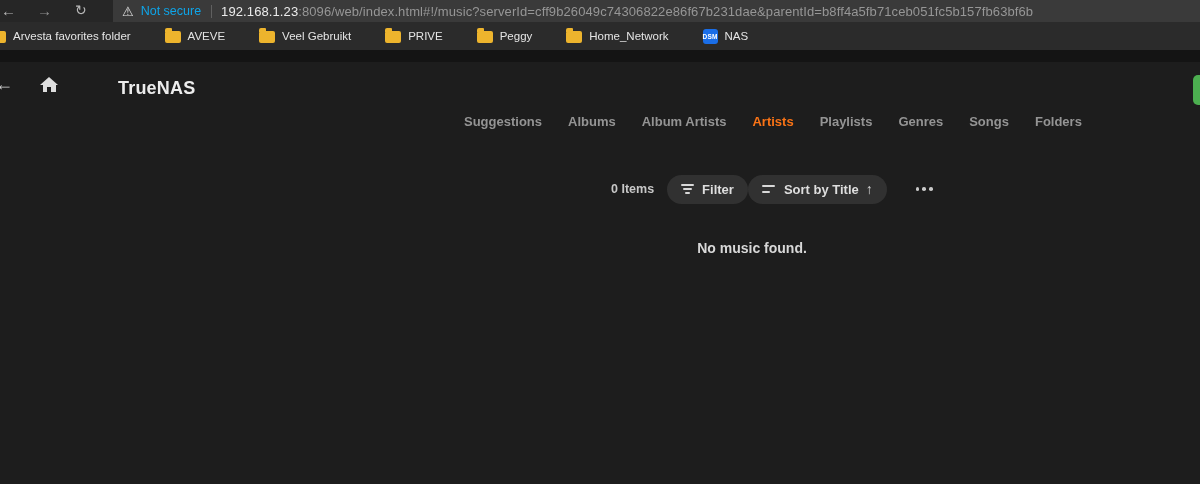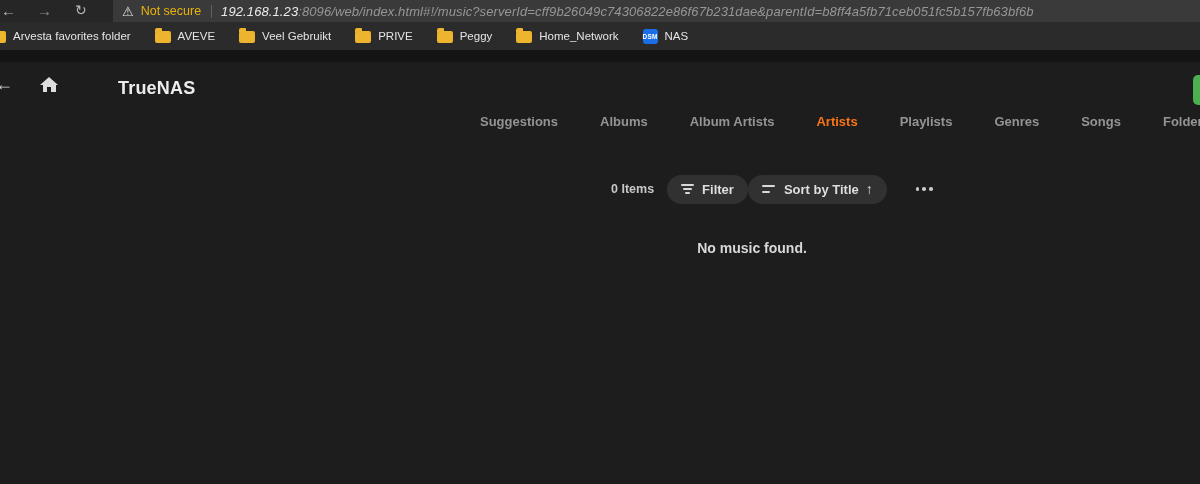--- a/index.html
+++ b/index.html
@@ -24,31 +24,31 @@
   .nav-back    { left: 1px; }
   .nav-forward { left: 37px; color: #8f8f8f; }
   .nav-refresh { left: 75px; font-size: 14px; }
   .omnibox {
     position: absolute; left: 113px; top: 0; right: 0; height: 22px;
     background: #3a3a3a;
     display: flex; align-items: center; padding-left: 9px;
     white-space: nowrap; overflow: hidden;
   }
   .warn-icon { color: #e2e2e2; font-size: 13px; margin-right: 7px; line-height: 1; }
-  .security-label { color: #eab308; font-size: 12.5px; }
+  .security-label { color: #0ea5e9; font-size: 12.5px; }
   .omni-divider { width: 1px; height: 13px; background: #606060; margin: 0 9px 0 10px; }
-  .url-text { font-size: 13px; letter-spacing: 0.1px; font-style: italic; }
+  .url-text { font-size: 13px; letter-spacing: 0.1px; }
   .url-host { color: #ebebeb; }
   .url-rest { color: #969696; }
 
   
   .bookmarks-bar {
     position: absolute; top: 22px; left: 0; right: 0; height: 28px;
     background: #2b2b2b;
-    display: flex; align-items: center; gap: 24px;
+    display: flex; align-items: center; gap: 34px;
     overflow: hidden;
   }
   .bookmark { display: flex; align-items: center; gap: 7px; cursor: default; }
   .bookmark:first-child { margin-left: -10px; }
   .bookmark-label { color: #e4e4e4; font-size: 11.5px; }
   .folder-icon {
     width: 16px; height: 12px; background: #edb42d; border-radius: 2px;
     position: relative; margin-top: 2px; flex: 0 0 auto;
   }
   .folder-icon::before {
@@ -86,21 +86,21 @@
     position: absolute; left: 118px; top: 28px;
     color: #ececec; font-size: 18px; font-weight: bold; letter-spacing: 0.2px;
   }
 
   
   .tabs {
     position: absolute; top: 64px; left: 464px;
     display: flex; gap: 26px;
     font-size: 13px; font-weight: bold; color: #949494;
   }
-  .tab { cursor: pointer; white-space: nowrap; margin-left: 16px; }
+  .tab { cursor: pointer; white-space: nowrap; }
   .tab.active { color: #f97316; }
 
   
   .toolbar { position: absolute; top: 124px; left: 611px; height: 30px; display: flex; align-items: center; }
   .items-count { color: #c7c7c7; font-size: 12.5px; font-weight: bold; margin-right: 13px; }
   .pill {
     height: 29px; border-radius: 15px; background: #313131;
     display: flex; align-items: center; padding: 0 14px;
     color: #dedede; font-size: 13px; font-weight: bold; cursor: pointer;
     white-space: nowrap;

